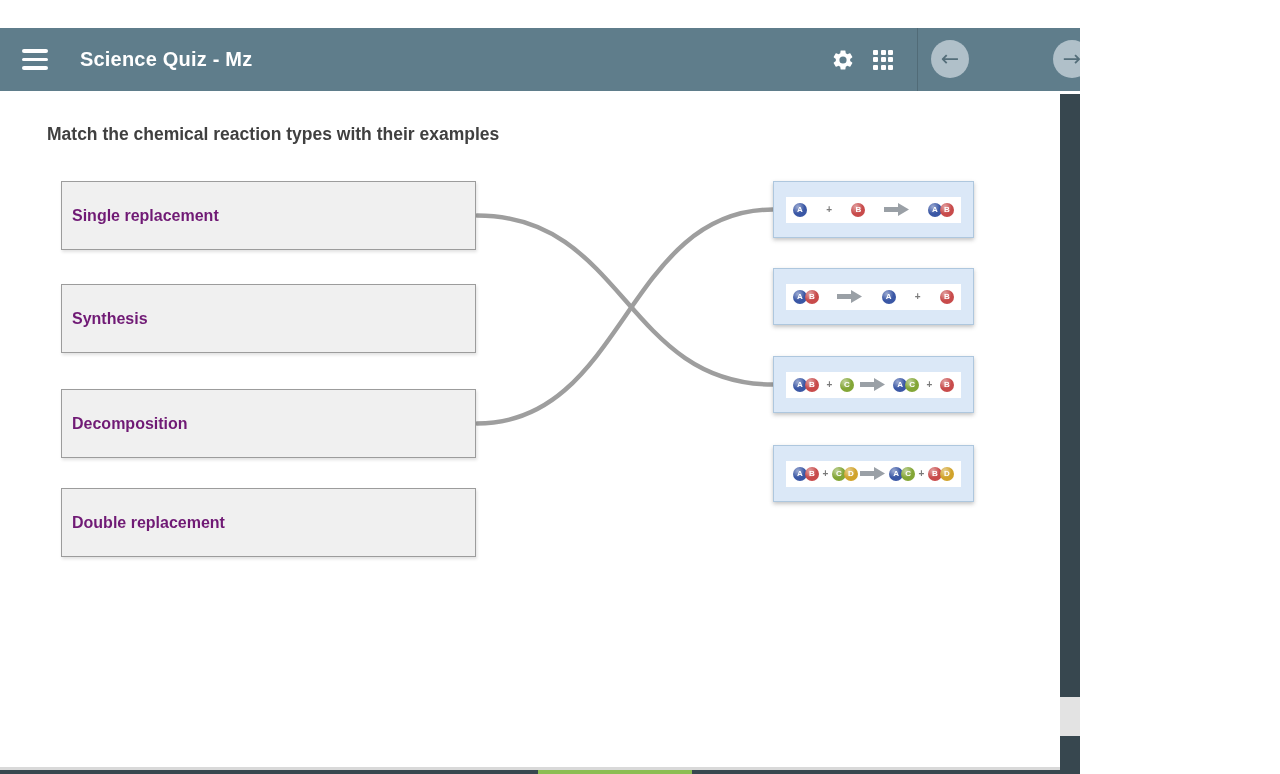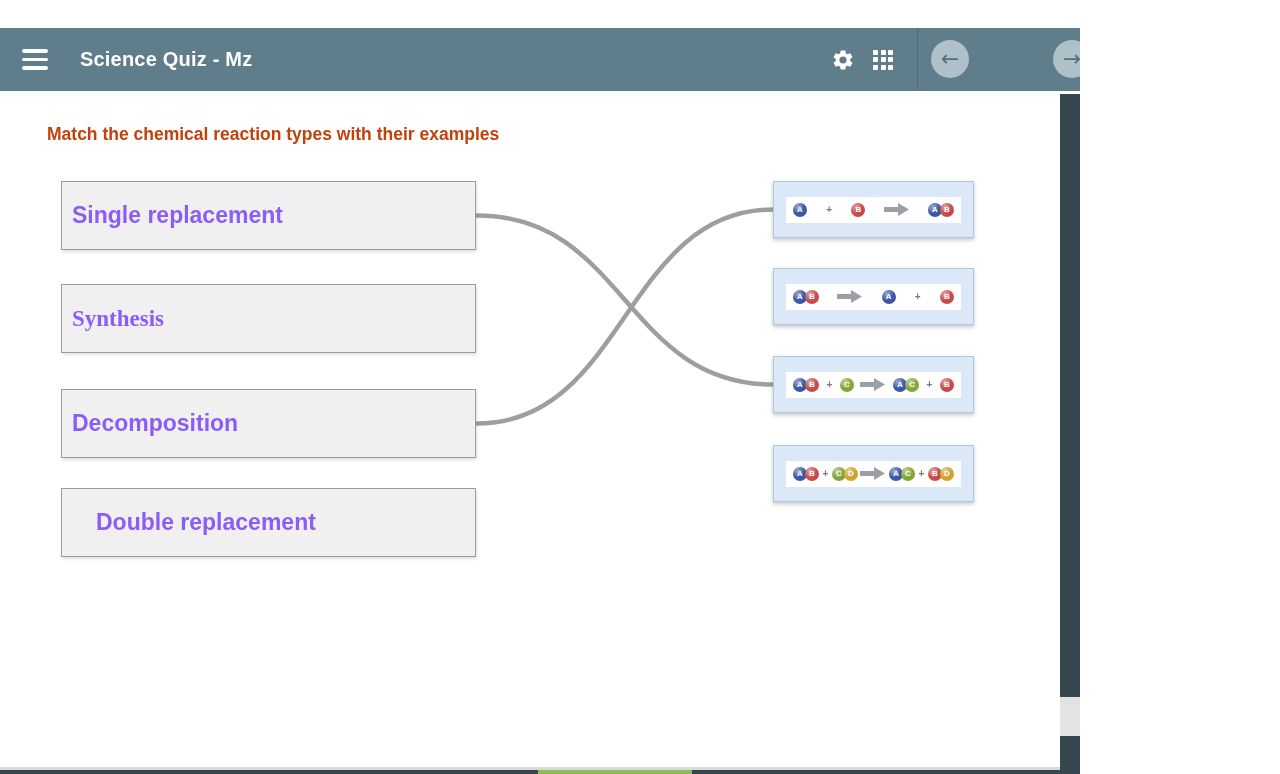--- a/index.html
+++ b/index.html
@@ -28,24 +28,24 @@
   .grid-icon i{background:#fff;border-radius:1px;}
   .hdr-divider{position:absolute;top:0;width:1px;height:63px;background:rgba(0,0,0,0.14);}
   .nav-circle{position:absolute;top:12px;width:38px;height:38px;border-radius:50%;background:#b0c0c9;border:none;cursor:pointer;
     color:#546e7a;font-size:22px;line-height:38px;text-align:center;font-family:"DejaVu Sans",sans-serif;}
   .pager-text{position:absolute;left:969px;top:0;width:84px;height:63px;line-height:63px;text-align:center;color:#fff;font-size:20px;}
   .btn-bookmark{left:1113px;width:36px;}
   .no-limit{position:absolute;left:1156px;top:0;width:124px;height:63px;line-height:63px;text-align:center;color:#fff;font-size:20px;}
 
   
   .main{position:absolute;top:63px;left:0;width:1260px;height:679px;background:#fff;border-bottom:3px solid #d9d9d9;z-index:1;}
-  .question-prompt{position:absolute;left:47px;top:33px;font-size:17.5px;font-weight:bold;color:#c2410c;}
+  .question-prompt{position:absolute;left:47px;top:33px;font-size:17.5px;font-weight:bold;color:#404040;}
   .match-box{position:absolute;left:61px;width:415px;height:69px;background:var(--left-box-bg);border:1px solid #9c9c9c;
     box-shadow:1px 2px 3px rgba(0,0,0,0.12);display:flex;align-items:center;cursor:pointer;}
-  .match-box span{padding-left:10px;font-size:23px;font-weight:bold;color:#8b5cf6;}
+  .match-box span{padding-left:10px;font-size:16px;font-weight:bold;color:#701a75;}
   .reaction-box{position:absolute;left:773px;width:201px;height:57px;background:var(--right-box-bg);border:1px solid #aec7de;
     box-shadow:0 2px 4px rgba(60,60,60,0.3);display:flex;align-items:center;cursor:pointer;}
   .reaction-strip{flex:1;margin:0 12px;height:26px;background:#fff;display:flex;align-items:center;justify-content:space-between;padding:0 7px;}
   .mol{display:flex;align-items:center;}
   .atom{width:14px;height:14px;border-radius:50%;color:#fff;font-size:8px;font-weight:bold;line-height:14px;text-align:center;
     background-image:radial-gradient(circle at 35% 28%, rgba(255,255,255,0.5), rgba(255,255,255,0) 50%);}
   .mol .atom + .atom{margin-left:-2px;}
   .plus{font-size:10px;font-weight:bold;color:#7a7a7a;padding:0 1px;}
   .lines-svg{position:absolute;top:0;left:0;width:1260px;height:679px;pointer-events:none;}
 
@@ -120,27 +120,27 @@
   <main class="main">
     <div class="question-prompt">Match the chemical reaction types with their examples</div>
     <svg class="lines-svg" id="lines-svg">
         <path d="M 477 124.5 C 625 124.5, 625 293.5, 773 293.5" fill="none" stroke="#9e9e9e" stroke-width="4.5" stroke-linecap="round"></path>
         <path d="M 477 332.5 C 625 332.5, 625 118.5, 773 118.5" fill="none" stroke="#9e9e9e" stroke-width="4.5" stroke-linecap="round"></path>
       </svg>
     <div id="left-col">
         <div class="match-box" style="top: 90px;">
           <span>Single replacement</span>
         </div>
-        <div class="match-box" style="top: 193px; font-family: Liberation Serif, serif;">
+        <div class="match-box" style="top: 193px;">
           <span>Synthesis</span>
         </div>
         <div class="match-box" style="top: 298px;">
           <span>Decomposition</span>
         </div>
-        <div class="match-box" style="top: 397px; padding-left: 24px;">
+        <div class="match-box" style="top: 397px;">
           <span>Double replacement</span>
         </div>
       </div>
     <div id="right-col">
         <div class="reaction-box" style="top: 90px;">
           <div class="reaction-strip">
             <span class="mol">
               <span class="atom" style="background-color: rgb(58, 87, 165);">A</span>
             </span>
             <span class="plus">+</span>

